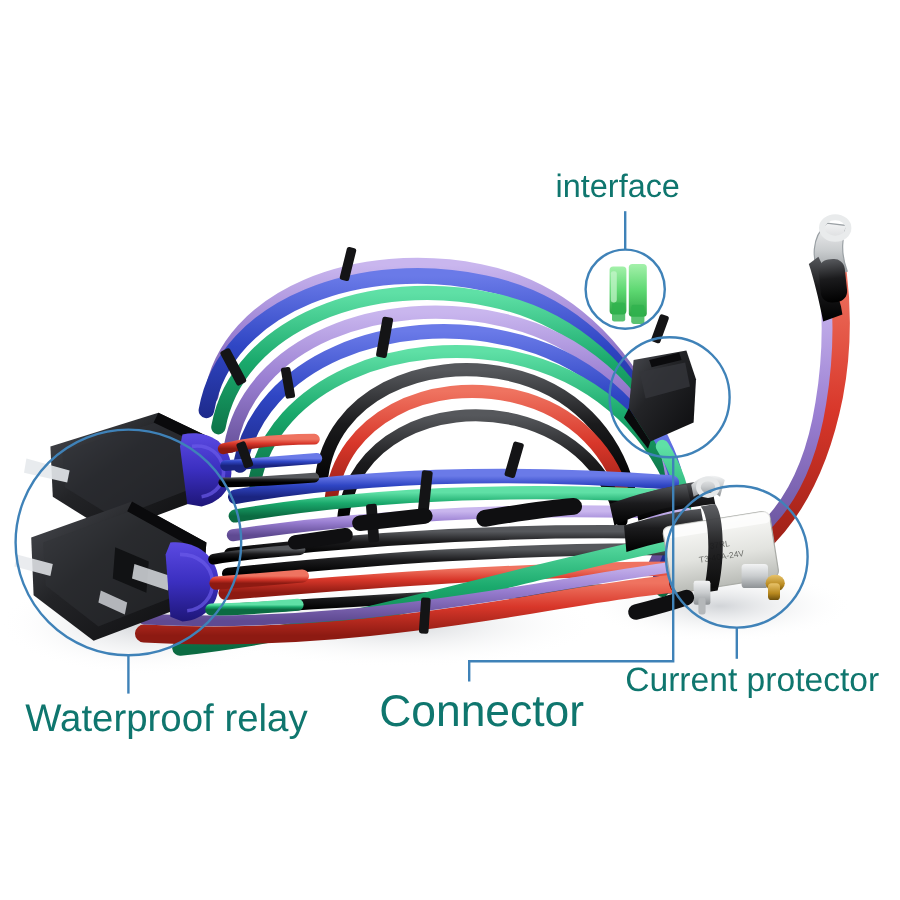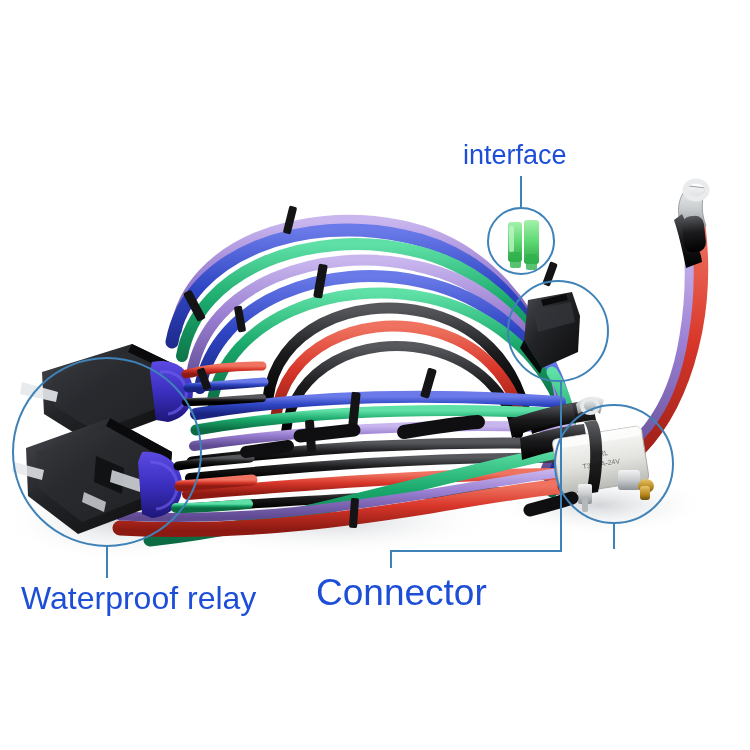--- a/index.html
+++ b/index.html
@@ -1,21 +1,21 @@
 <!DOCTYPE html>
 <html><head>
 <meta charset="utf-8">
 <title>Wiring Harness Product Photo</title>
 <style>
   html,body{margin:0;padding:0;background:#ffffff;}
   body{width:750px;height:750px;overflow:hidden;
        font-family:"Liberation Sans","DejaVu Sans",sans-serif;}
   #stage{position:relative;width:750px;height:750px;background:#ffffff;overflow:hidden;}
   #photo{position:absolute;left:0;top:0;width:750px;height:750px;}
-  .callout-label{position:absolute;color:#1d4ed8;white-space:nowrap;
+  .callout-label{position:absolute;color:#0f766e;white-space:nowrap;
        font-family:"Liberation Sans","DejaVu Sans",sans-serif;font-weight:400;
        letter-spacing:0px;}
   #lbl-interface{left:463px;top:140px;font-size:27px;}
   #lbl-relay{left:21px;top:580px;font-size:32px;}
   #lbl-connector{left:316px;top:572px;font-size:37px;}
   #lbl-protector{left:521px;top:551px;font-size:28px;}
   #overlay{position:absolute;left:0;top:0;width:750px;height:750px;}
 </style>
 </head>
 <body>
@@ -252,16 +252,17 @@
 
       <circle cx="107" cy="452" r="94"></circle>
       <line x1="107" y1="546" x2="107" y2="578"></line>
     </g>
   </svg>
 
   <div class="callout-label" id="lbl-interface">interface</div>
 
   <div class="callout-label" id="lbl-connector">Connector</div>
 
+  <div class="callout-label" id="lbl-protector">Current protector</div>
 
   <div class="callout-label" id="lbl-relay">Waterproof relay</div>
 
 </div>
 
 </body></html>

